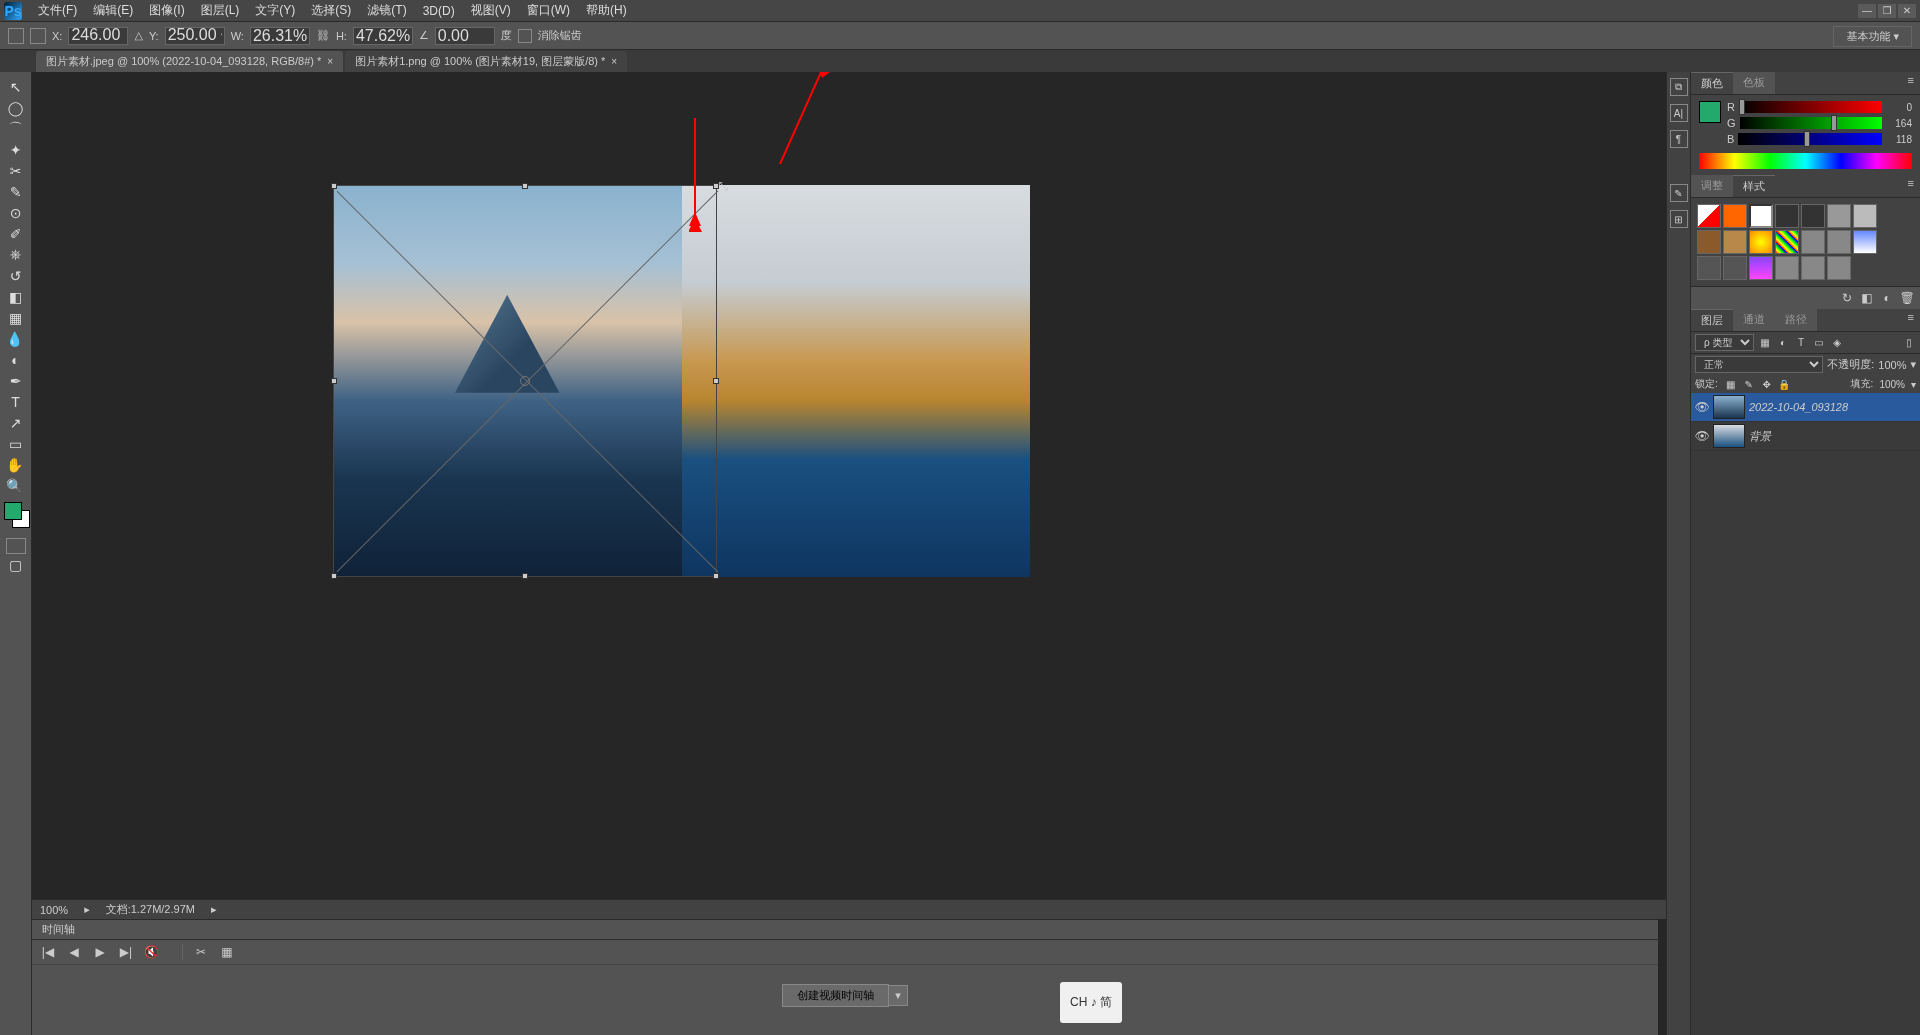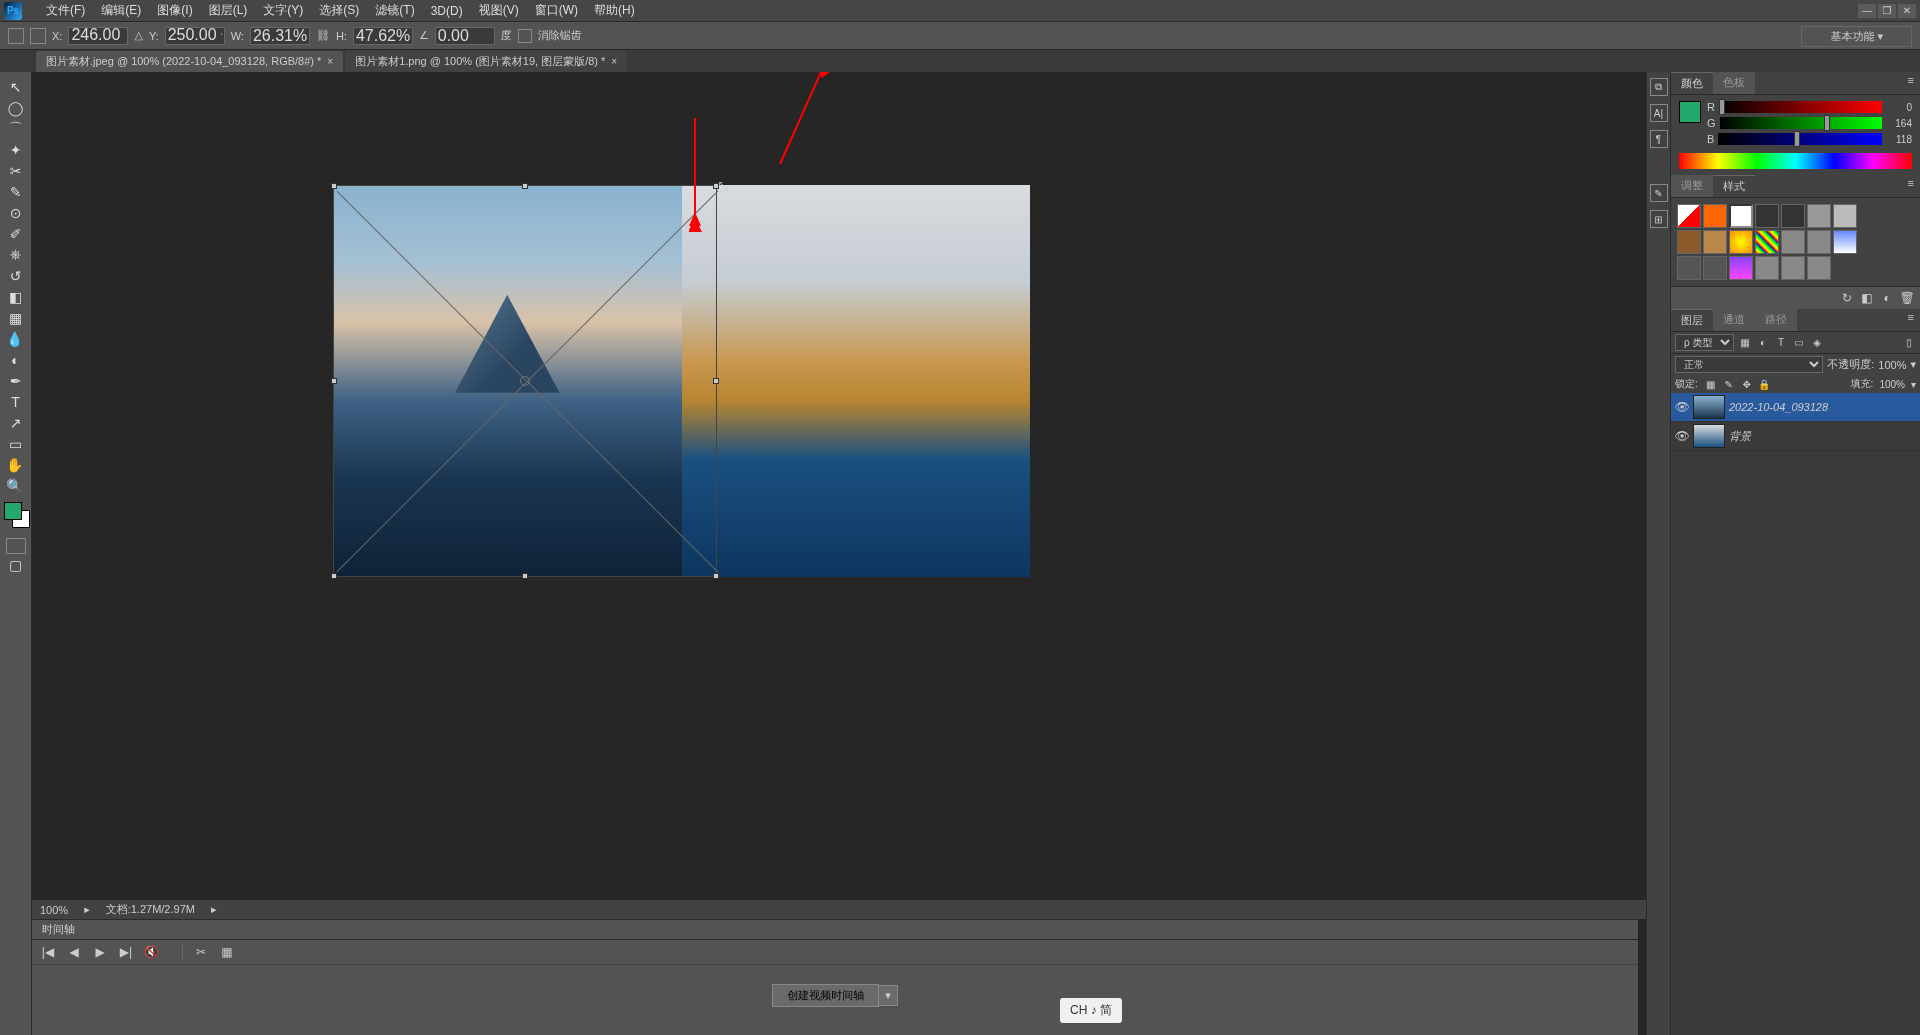--- a/index.html
+++ b/index.html
@@ -1,33 +1,33 @@
 <!DOCTYPE html>
 <html><head>
 <meta charset="utf-8">
 <style>
 * { margin: 0; padding: 0; box-sizing: border-box; font-family: "Microsoft YaHei", Arial, sans-serif; }
 body { background: #323232; color: #ccc; font-size: 11px; overflow: hidden; width: 1920px; height: 1035px; position: relative; }
 
 
 .menubar { height: 22px; background: #464646; display: flex; align-items: center; padding: 0 4px; border-bottom: 1px solid #2a2a2a; }
-.ps-logo { width: 18px; height: 18px; background: linear-gradient(135deg, #001e36, #31a8ff); border-radius: 3px; display: flex; align-items: center; justify-content: center; color: #31a8ff; font-weight: bold; font-size: 10px; margin-right: 16px; }
+.ps-logo { width: 18px; height: 18px; background: linear-gradient(135deg, #001e36, #31a8ff); border-radius: 3px; display: flex; align-items: center; justify-content: center; color: #31a8ff; font-weight: bold; font-size: 14px; margin-right: 8px; }
 .menu-item { padding: 0 8px; cursor: pointer; font-size: 12px; color: #ddd; }
 .window-controls { margin-left: auto; display: flex; gap: 2px; }
 .win-btn { width: 18px; height: 14px; background: #5a5a5a; display: flex; align-items: center; justify-content: center; font-size: 10px; cursor: pointer; }
 
 
 .options-bar { height: 28px; background: #535353; display: flex; align-items: center; padding: 0 8px; border-bottom: 1px solid #2a2a2a; gap: 6px; }
 .opt-icon { width: 16px; height: 16px; border: 1px solid #888; display: inline-block; }
 .opt-label { font-size: 11px; color: #ccc; }
 .opt-input { width: 60px; height: 18px; background: #3a3a3a; border: 1px solid #666; color: #ddd; font-size: 16px; padding: 0 2px; }
 .opt-check { width: 14px; height: 14px; border: 1px solid #888; }
 .opt-commit { margin-left: auto; display: flex; gap: 10px; align-items: center; padding-right: 8px; }
 .opt-commit-icon { width: 18px; height: 18px; display: flex; align-items: center; justify-content: center; font-size: 14px; cursor: pointer; }
-.workspace-selector { position: absolute; right: 8px; top: 26px; background: #535353; border: 1px solid #666; padding: 2px 28px; font-size: 11px; }
+.workspace-selector { position: absolute; right: 8px; top: 26px; background: #535353; border: 1px solid #666; padding: 2px 12px; font-size: 11px; }
 
 
 .tab-bar { height: 22px; background: #3a3a3a; display: flex; align-items: flex-end; padding-left: 36px; }
 .doc-tab { background: #535353; padding: 3px 10px; font-size: 11px; color: #ccc; border-radius: 3px 3px 0 0; margin-right: 2px; display: flex; align-items: center; gap: 6px; }
 .doc-tab.inactive { background: #424242; }
 .tab-close { font-size: 10px; cursor: pointer; }
 
 
 .main-area { display: flex; height: calc(100% - 72px); }
 
@@ -65,21 +65,21 @@
 
 
 .timeline-panel { position: absolute; bottom: 0; left: 0; right: 8px; height: 116px; background: #535353; border-top: 1px solid #2a2a2a; }
 .timeline-tab { background: #535353; padding: 2px 10px; font-size: 11px; border-bottom: 1px solid #2a2a2a; }
 .timeline-controls { display: flex; align-items: center; padding: 4px 8px; gap: 10px; border-bottom: 1px solid #444; }
 .tl-btn { width: 16px; height: 16px; display: flex; align-items: center; justify-content: center; font-size: 12px; cursor: pointer; }
 .timeline-body { display: flex; align-items: center; justify-content: center; height: 60px; }
 .create-timeline-btn { background: #6a6a6a; border: 1px solid #888; padding: 3px 14px; font-size: 11px; cursor: pointer; }
 
 
-.right-dock { width: 250px; background: #424242; display: flex; flex-direction: column; border-left: 1px solid #2a2a2a; }
+.right-dock { width: 230px; background: #424242; display: flex; flex-direction: column; border-left: 1px solid #2a2a2a; }
 .right-mini-dock { width: 24px; background: #424242; display: flex; flex-direction: column; align-items: center; padding-top: 6px; gap: 8px; border-left: 1px solid #2a2a2a; }
 .mini-icon { width: 18px; height: 18px; border: 1px solid #888; font-size: 10px; display: flex; align-items: center; justify-content: center; }
 
 .panel-tabs { display: flex; background: #424242; border-bottom: 1px solid #2a2a2a; }
 .panel-tab { padding: 3px 10px; font-size: 11px; background: #535353; cursor: pointer; }
 .panel-tab.active { background: #424242; border-top: 1px solid #666; }
 .panel-tab.inactive { color: #999; }
 .panel-menu { margin-left: auto; padding: 2px 6px; cursor: pointer; }
 
 
@@ -112,21 +112,21 @@
 .layer-list { flex: 1; overflow: auto; background: #3a3a3a; }
 .layer-row { display: flex; align-items: center; padding: 2px 4px; gap: 4px; border-bottom: 1px solid #333; }
 .layer-row.selected { background: #2a5a9e; }
 .layer-vis { width: 14px; height: 14px; display: flex; align-items: center; justify-content: center; font-size: 12px; }
 .layer-thumb { width: 32px; height: 24px; background: #888; border: 1px solid #222; }
 .layer-thumb.mountain { background: linear-gradient(#8ab2ce, #1a3550); }
 .layer-thumb.forest { background: linear-gradient(#d8dce0, #1a5080); }
 .layer-name { font-size: 11px; font-style: italic; }
 
 
-.ime-badge { position: absolute; bottom: 12px; left: 1060px; background: #f0f0f0; color: #333; padding: 4px 10px; border-radius: 3px; font-size: 12px; }
+.ime-badge { position: absolute; bottom: 12px; left: 1060px; background: #f0f0f0; color: #333; padding: 12px 10px; border-radius: 3px; font-size: 12px; }
 
 
 .watermark { position: absolute; bottom: 6px; right: 8px; display: flex; align-items: center; gap: 16px; }
 .wm-text { color: #ff2020; font-weight: bold; text-align: center; }
 .wm-title { font-size: 36px; }
 .wm-url { font-size: 20px; }
 .wm-tag { background: #2876ff; color: #fff; font-size: 56px; font-weight: bold; padding: 6px 16px; border-radius: 10px; }
 
 .small-icon { font-size: 10px; }
 </style>

